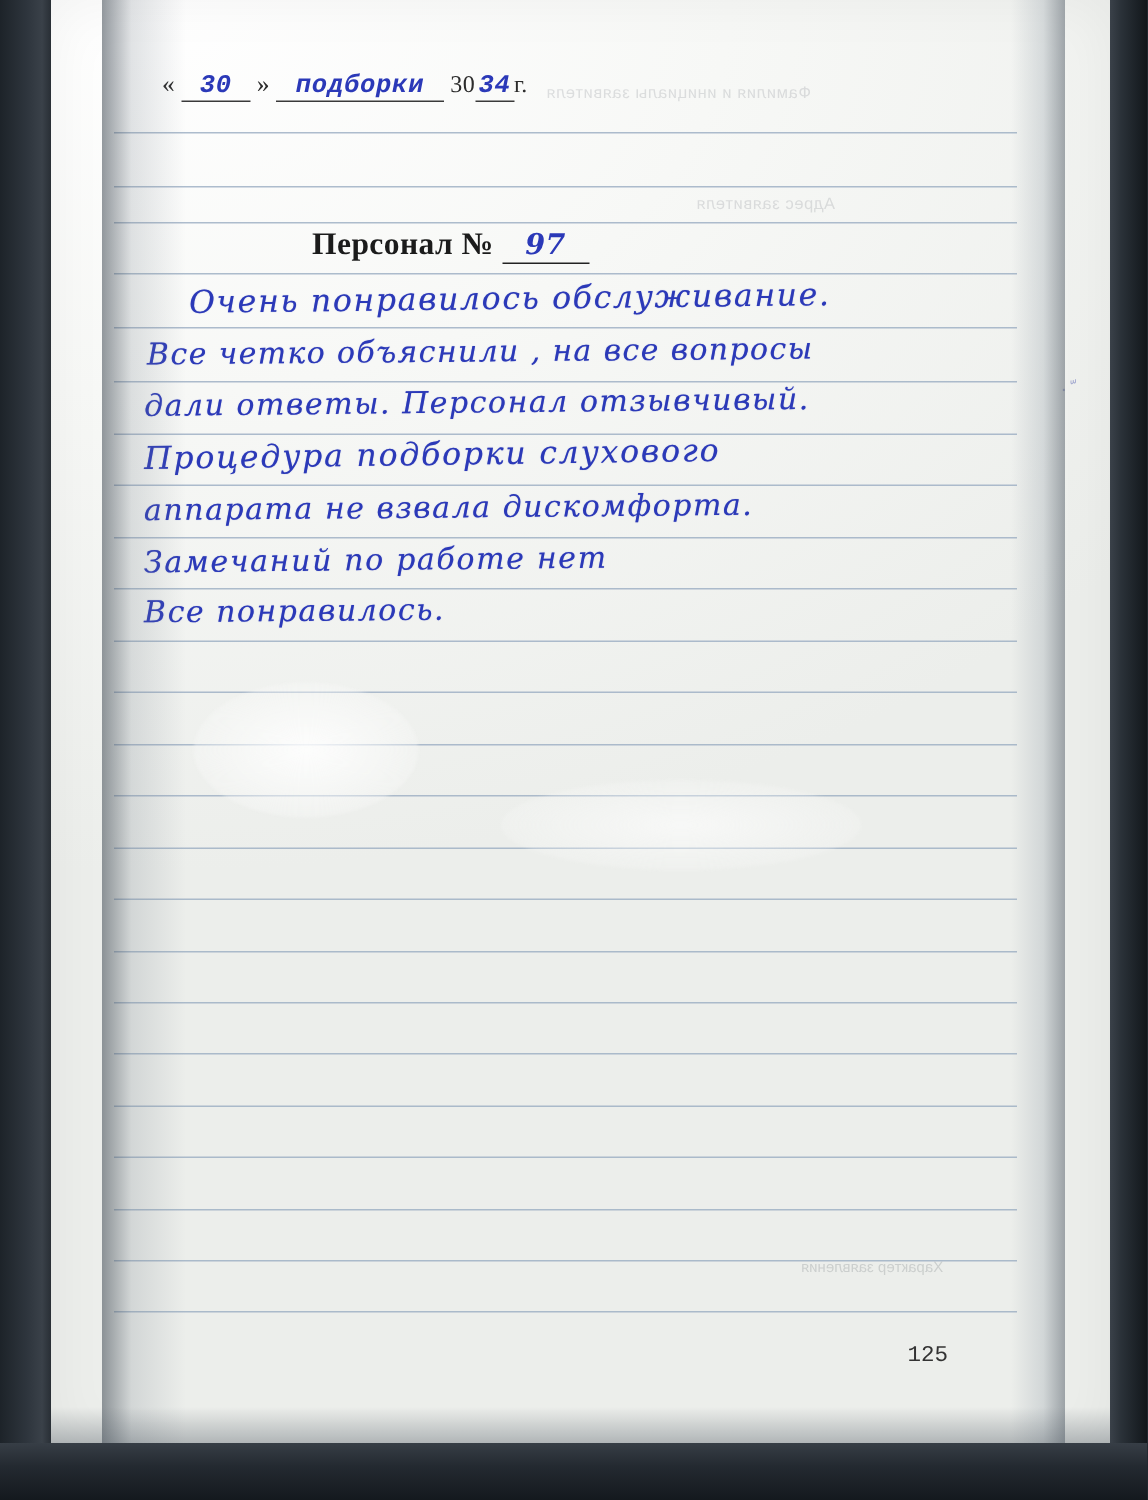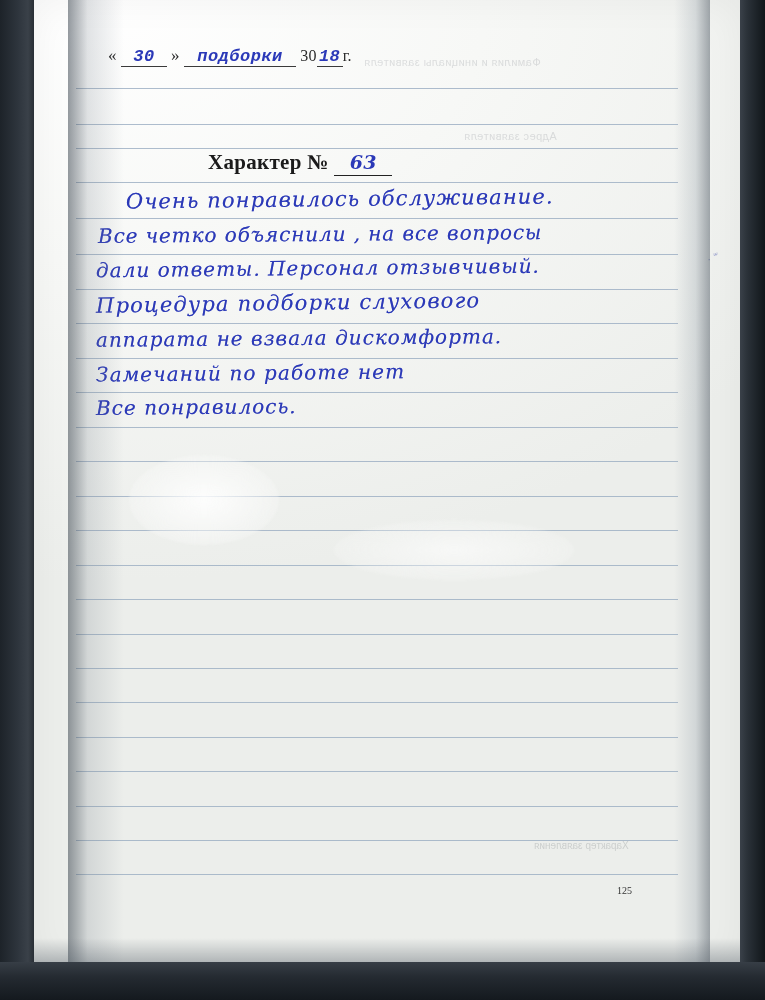--- a/index.html
+++ b/index.html
@@ -122,24 +122,24 @@
   }
   .title .num {
     display: inline-block;
     min-width: 58px;
     border-bottom: 1.5px solid #222;
     text-align: center;
   }
 
   .folio {
     position: absolute;
-    right: 108px; bottom: 72px;
-    font-size: 10px;
+    right: 108px; bottom: 56px;
+    font-size: 15px;
     color: #333;
-    font-family: Liberation Serif, serif;
+    font-family: Liberation Mono, monospace;
   }
 
   
   .hand {
     position: absolute;
     color: #2b39b8;
     font-family: "DejaVu Serif", serif;
     font-style: italic;
     font-weight: 500;
     white-space: nowrap;
@@ -228,26 +228,26 @@
 
     <div class="blemish" style="left:95px; top:455px; width:150px; height:90px;"></div>
     <div class="blemish" style="left:300px; top:520px; width:240px; height:60px; opacity:.7;"></div>
     <div class="tick" style="left:672px; top:252px;">٠ّ</div>
 
     <div class="date-row">
       <span class="q">«</span>
       <span class="u" style="width:46px"><span class="hw-date">30</span></span>
       <span class="q">»</span>
       <span class="u" style="width:112px"><span class="hw-date">подборки</span></span>
-      <span>30</span><span class="u" style="width:26px"><span class="hw-date">18</span></span><span>г.</span>
+      <span>30</span><span class="u" style="width:26px"><span class="hw-date">34</span></span><span>г.</span>
     </div>
 
     <div class="title">
-      <span>Характер №</span>
-      <span class="num"><span class="hw-num">63</span></span>
+      <span>Персонал №</span>
+      <span class="num"><span class="hw-num">97</span></span>
     </div>
 
     <div>
       <div class="hand" style="left:92px; top:187px; font-size:21px; letter-spacing:1.1px; transform:rotate(-0.7deg);">Очень понравилось обслуживание.</div>
       <div class="hand" style="left:64px; top:222px; font-size:20px; letter-spacing:.9px; transform:rotate(-0.5deg);">Все четко объяснили , на все вопросы</div>
       <div class="hand" style="left:62px; top:256px; font-size:20px; letter-spacing:1px; transform:rotate(-0.6deg);">дали ответы. Персонал отзывчивый.</div>
       <div class="hand" style="left:62px; top:291px; font-size:21px; letter-spacing:1.2px; transform:rotate(-0.8deg);">Процедура подборки слухового</div>
       <div class="hand" style="left:62px; top:326px; font-size:20px; letter-spacing:1px; transform:rotate(-0.5deg);">аппарата не взвала дискомфорта.</div>
       <div class="hand" style="left:62px; top:361px; font-size:20px; letter-spacing:1.1px; transform:rotate(-0.6deg);">Замечаний по работе нет</div>
       <div class="hand" style="left:62px; top:395px; font-size:20px; letter-spacing:1px; transform:rotate(-0.5deg);">Все понравилось.</div>

